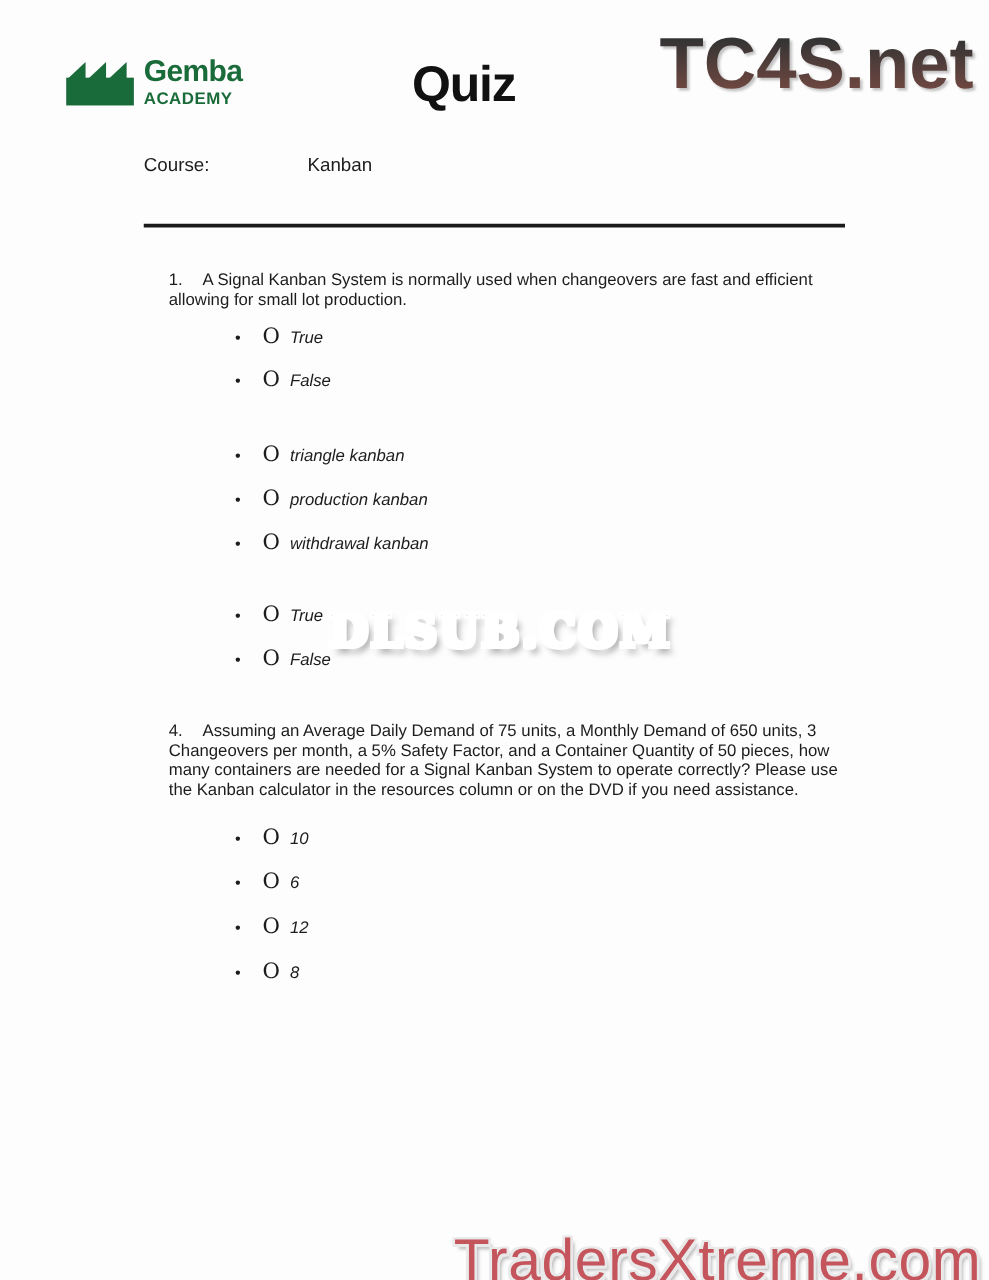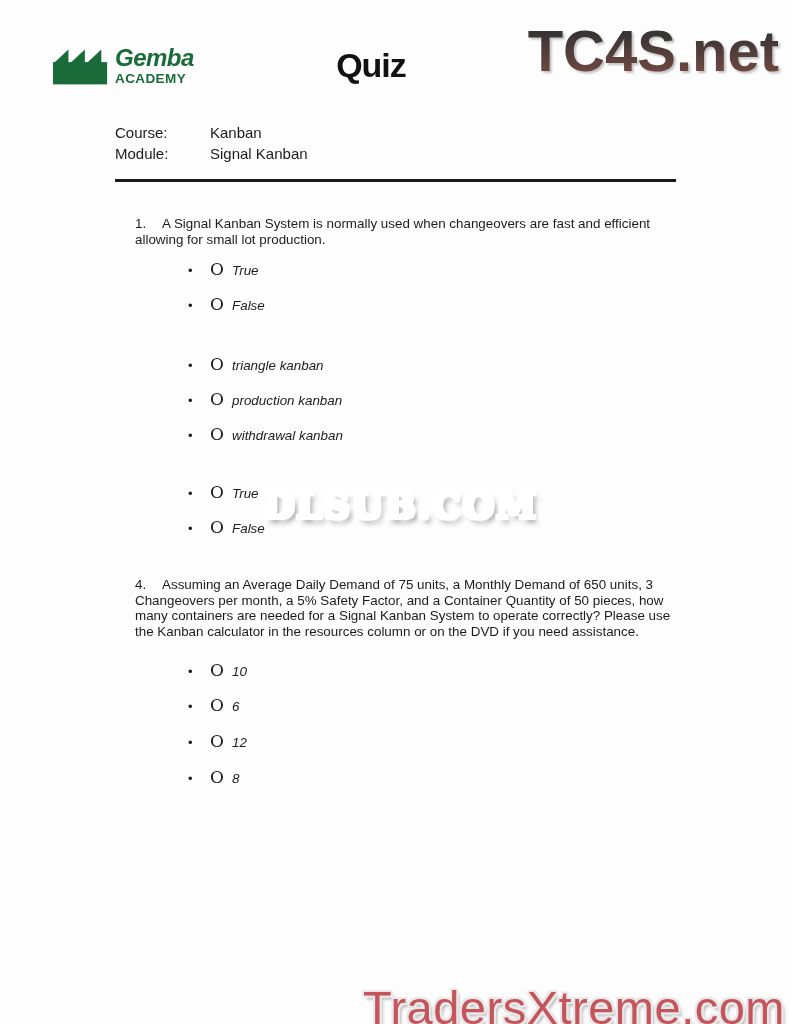--- a/index.html
+++ b/index.html
@@ -13,40 +13,40 @@
     overflow: hidden;
   }
 
   
   .logo {
     position: absolute; left: 52px; top: 46px;
     display: flex; align-items: center; gap: 5px;
   }
   .logo svg { width: 58px; height: 40px; display: block; }
   .logo-text { line-height: 1; }
-  .logo-word { font-weight: bold; font-size: 24px; letter-spacing: -0.5px; font-style: italic; }
+  .logo-word { font-weight: bold; font-size: 24px; letter-spacing: -0.5px; }
   .logo-sub  { font-weight: bold; font-size: 13.5px; letter-spacing: 0.4px; margin-top: 2px; }
 
   .title {
     position: absolute; left: 296px; top: 46px; width: 150px;
     text-align: center;
-    font-size: 34px; font-weight: bold; letter-spacing: -1px; color: #111;
+    font-size: 40px; font-weight: bold; letter-spacing: -1px; color: #111;
   }
 
   .wm-top {
     position: absolute; top: 17px; right: 12px;
     font-weight: bold; font-size: 58px; letter-spacing: 0;
     background: linear-gradient(#343434 22%, #6b4640 78%, #8a5a50 100%);
     -webkit-background-clip: text; background-clip: text; color: transparent;
     filter: drop-shadow(2px 2px 1px rgba(120,120,120,0.45));
   }
 
   
   .meta { position: absolute; left: 115px; top: 122px; font-size: 15px; line-height: 21px; }
-  .meta-row { display: flex; }
+  .meta-row { display: flex; gap: 36px; }
   .meta-label { width: 95px; }
 
   .rule { position: absolute; left: 115px; top: 179px; width: 561px; height: 3px; background: #1a1a1a; }
 
   
   .questions {
     position: absolute; left: 135px; top: 216px; width: 552px;
     font-size: 13.4px; line-height: 15.6px;
   }
   .qtext { margin: 0; }
@@ -113,24 +113,20 @@
 
 <div class="title">Quiz</div>
 
 <div class="wm-top">TC4S.net</div>
 
 <div class="meta">
   <div class="meta-row">
     <span class="meta-label">Course:</span>
     <span>Kanban</span>
   </div>
-  <div class="meta-row">
-    <span class="meta-label">Module:</span>
-    <span>Signal Kanban</span>
-  </div>
 </div>
 
 <div class="rule"></div>
 
 <div class="questions">
 
   <div class="question q1">
     <p class="qtext"><span class="qnum">1.</span><span>A Signal Kanban System is normally used when changeovers are fast and efficient allowing for small lot production.</span></p>
     <div class="option mt14">
       <span class="bullet">•</span>

